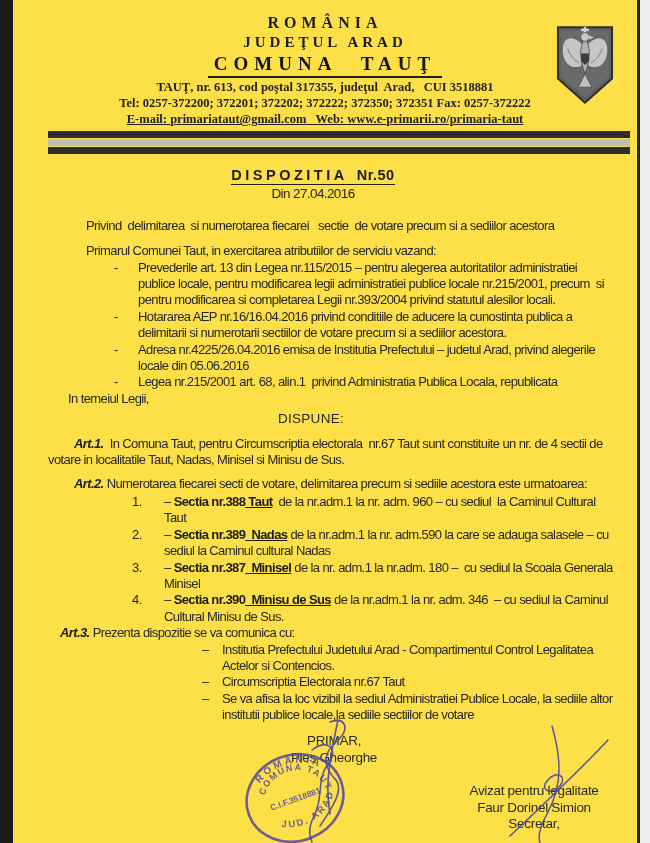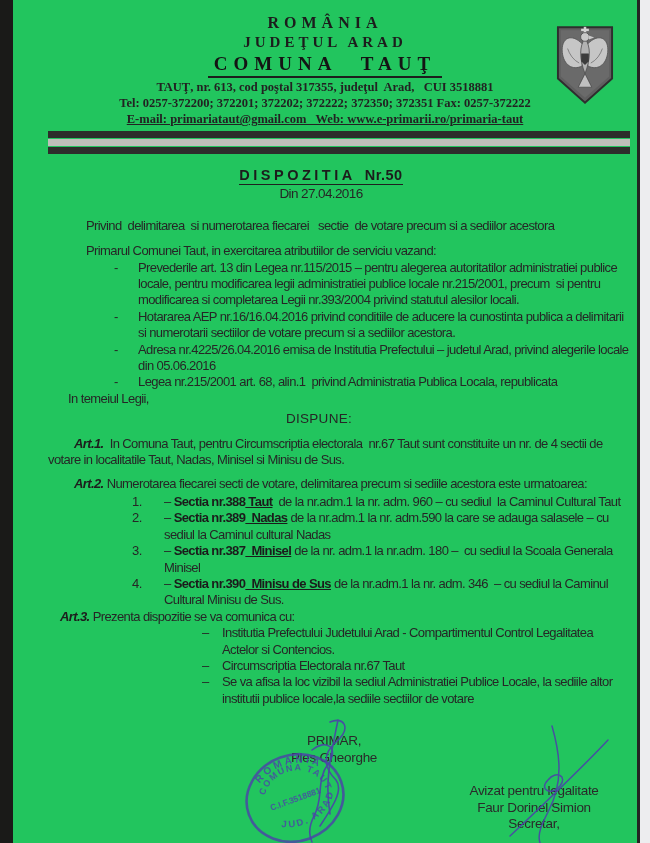--- a/index.html
+++ b/index.html
@@ -1,16 +1,16 @@
 <!DOCTYPE html>
 <html><head>
 <meta charset="utf-8">
 <style>
   html,body{margin:0;padding:0;background:#d8d8da;}
-  .page{position:relative;width:650px;height:843px;background:#22c55e;overflow:hidden;
+  .page{position:relative;width:650px;height:843px;background:#fde047;overflow:hidden;
         font-family:"Liberation Sans",sans-serif;color:#242424;}
   
   .edge-left{position:absolute;left:0;top:0;width:13px;height:843px;background:#1a1a18;}
   .edge-right-bg{position:absolute;right:0;top:0;width:10px;height:843px;background:#ededef;}
   .edge-right-line{position:absolute;right:10px;top:0;width:3px;height:843px;background:#242422;}
   
   .letterhead{position:relative;padding-top:14px;text-align:center;}
   .lh-country{font-family:"Liberation Serif",serif;font-weight:bold;font-size:16px;letter-spacing:5px;color:#1c1c1c;}
   .lh-county{font-family:"Liberation Serif",serif;font-weight:bold;font-size:15px;letter-spacing:4px;margin-top:2px;color:#1c1c1c;text-align:center;}
   .lh-commune{margin-top:2px;}
@@ -18,21 +18,21 @@
         letter-spacing:6px;word-spacing:14px;border-bottom:2.5px solid #1d1d1d;padding:0 6px 1px;color:#141414;}
   .lh-addr{font-family:"Liberation Serif",serif;font-weight:bold;font-size:12.5px;line-height:14px;margin-top:2px;
         white-space:pre-wrap;color:#222;}
   .lh-email{text-decoration:underline;}
   .coa{position:absolute;right:36px;top:24px;width:58px;height:82px;}
   
   .rule{margin:5px 20px 0 48px;}
   .rule div{height:7px;}
   .rule .r-gap{height:1px;background:transparent;}
   
-  .doc{margin:0 20px 0 48px;font-size:13px;line-height:16.4px;letter-spacing:-0.6px;color:#262626;}
+  .doc{margin:0 36px 0 48px;font-size:13px;line-height:16.4px;letter-spacing:-0.6px;color:#262626;}
   .doc p{margin:0;white-space:pre-wrap;}
   .title-wrap{text-align:center;margin-top:13px;padding-right:36px;}
   .title-underline{display:inline-block;border-bottom:1.6px solid #1f1f1f;padding-bottom:1px;
         font-weight:bold;font-size:14.5px;color:#1c1c1c;}
   .t-spaced{letter-spacing:3.5px;}
   .t-num{margin-left:9px;letter-spacing:0.5px;}
   .doc-date{font-size:13.5px;margin-top:1px;}
   .subject{margin-top:15px !important;text-indent:38px;}
   .intro{margin-top:9px !important;text-indent:38px;}
   .li1{position:relative;padding-left:90px;white-space:pre-wrap;}

